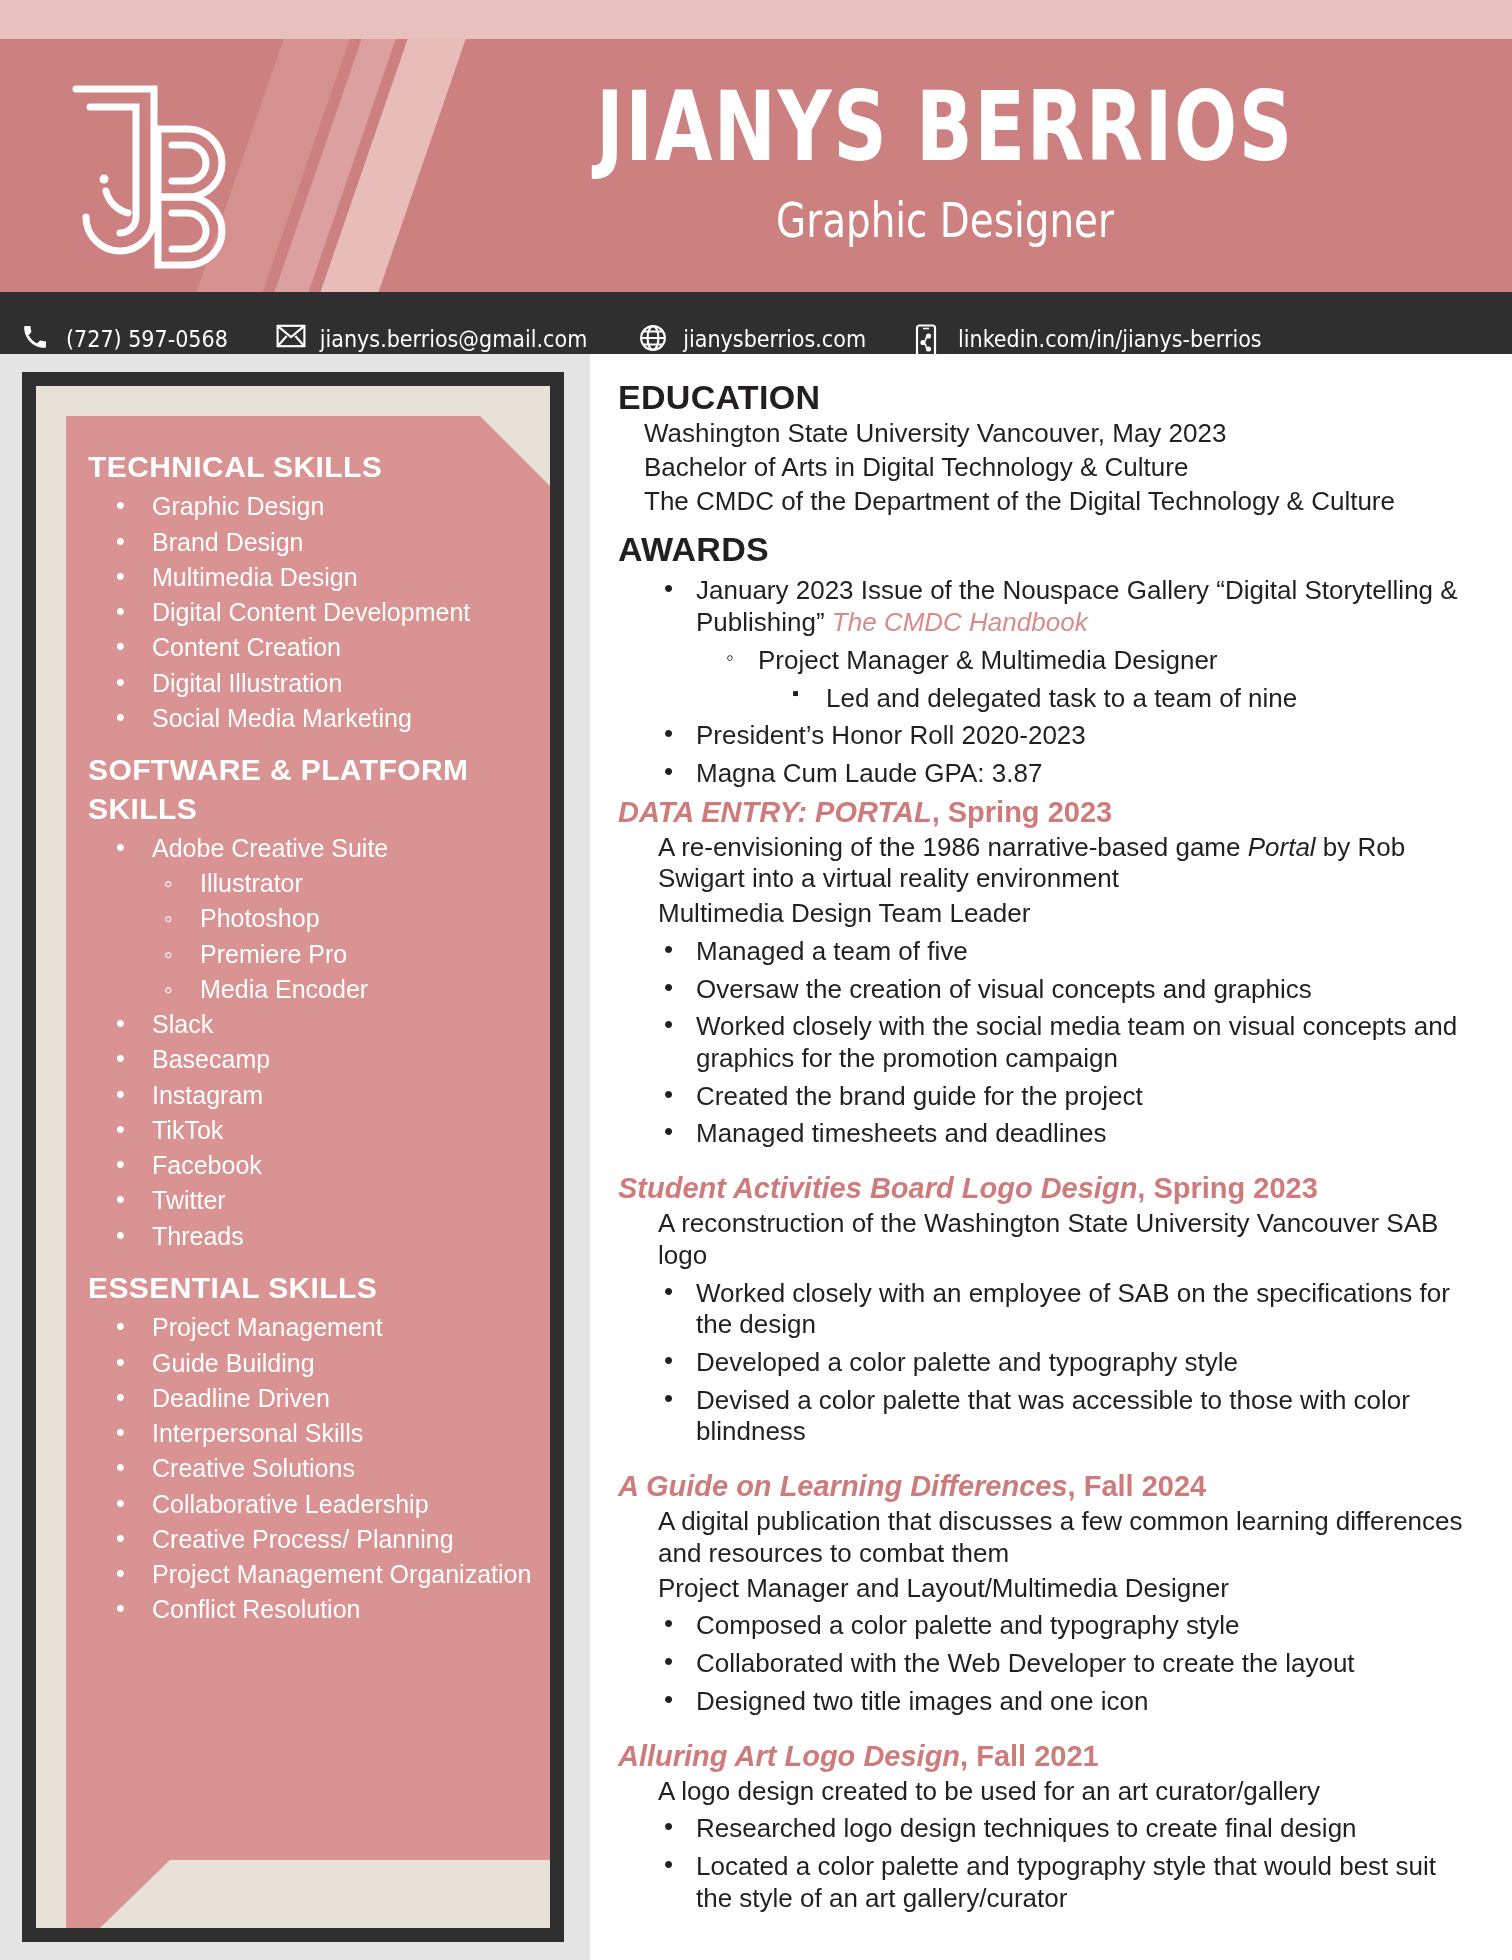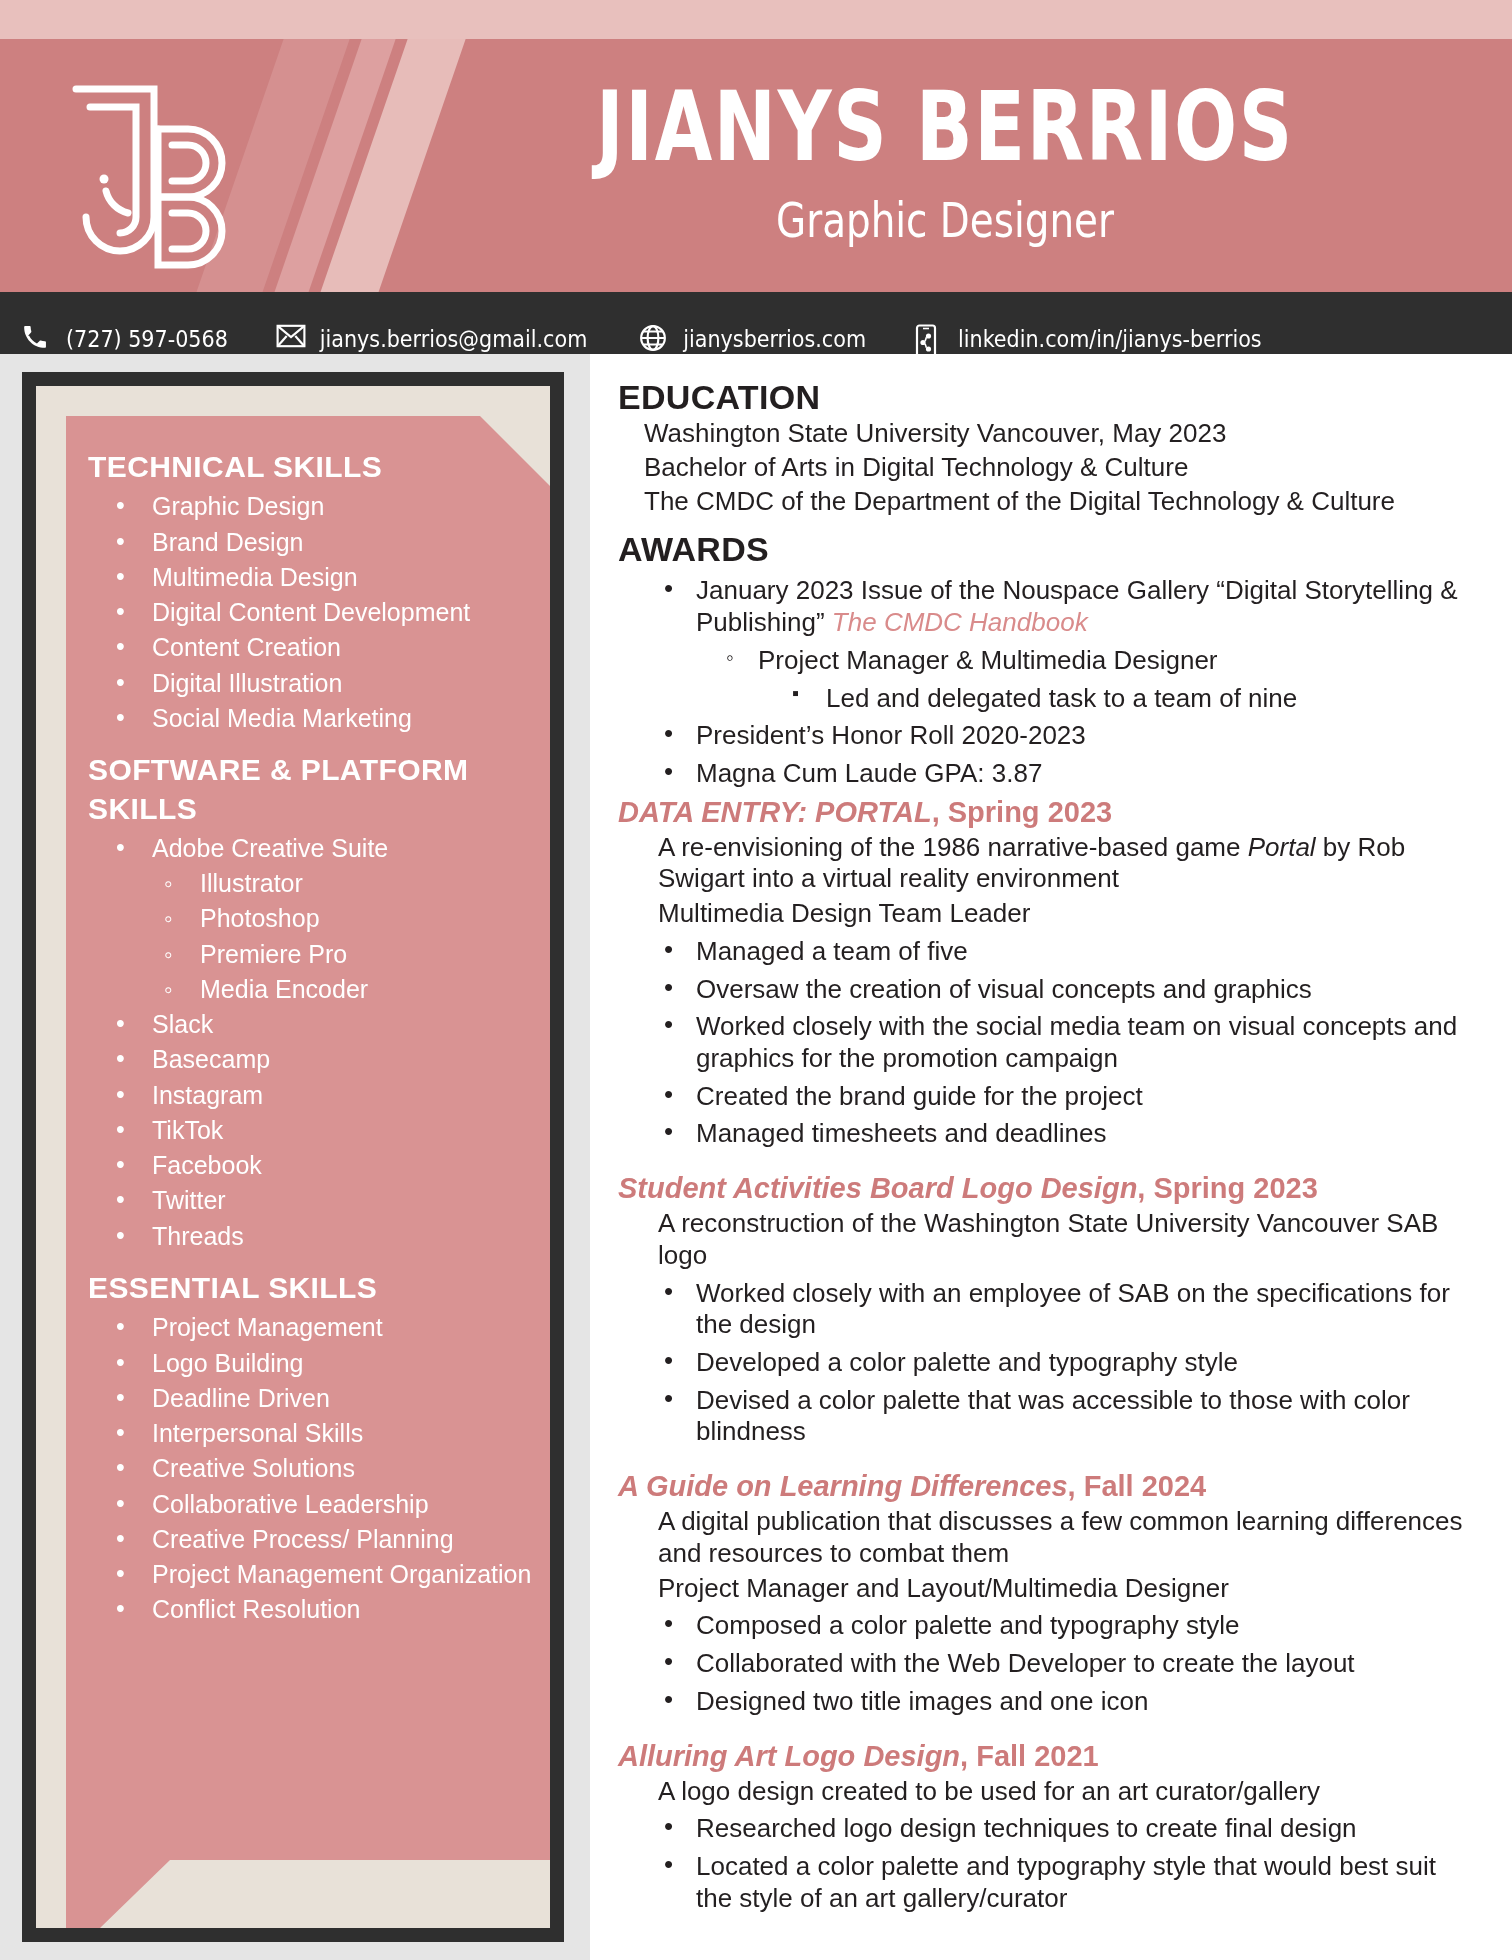--- a/index.html
+++ b/index.html
@@ -298,21 +298,21 @@
               <li>Basecamp</li>
               <li>Instagram</li>
               <li>TikTok</li>
               <li>Facebook</li>
               <li>Twitter</li>
               <li>Threads</li>
             </ul>
             <div class="sb-heading">ESSENTIAL SKILLS</div>
             <ul class="sb-list">
               <li>Project Management</li>
-              <li>Logo Building</li>
+              <li>Guide Building</li>
               <li>Deadline Driven</li>
               <li>Interpersonal Skills</li>
               <li>Creative Solutions</li>
               <li>Collaborative Leadership</li>
               <li>Creative Process/ Planning</li>
               <li>Project Management Organization</li>
               <li>Conflict Resolution</li>
             </ul>
           </div>
       </div>

